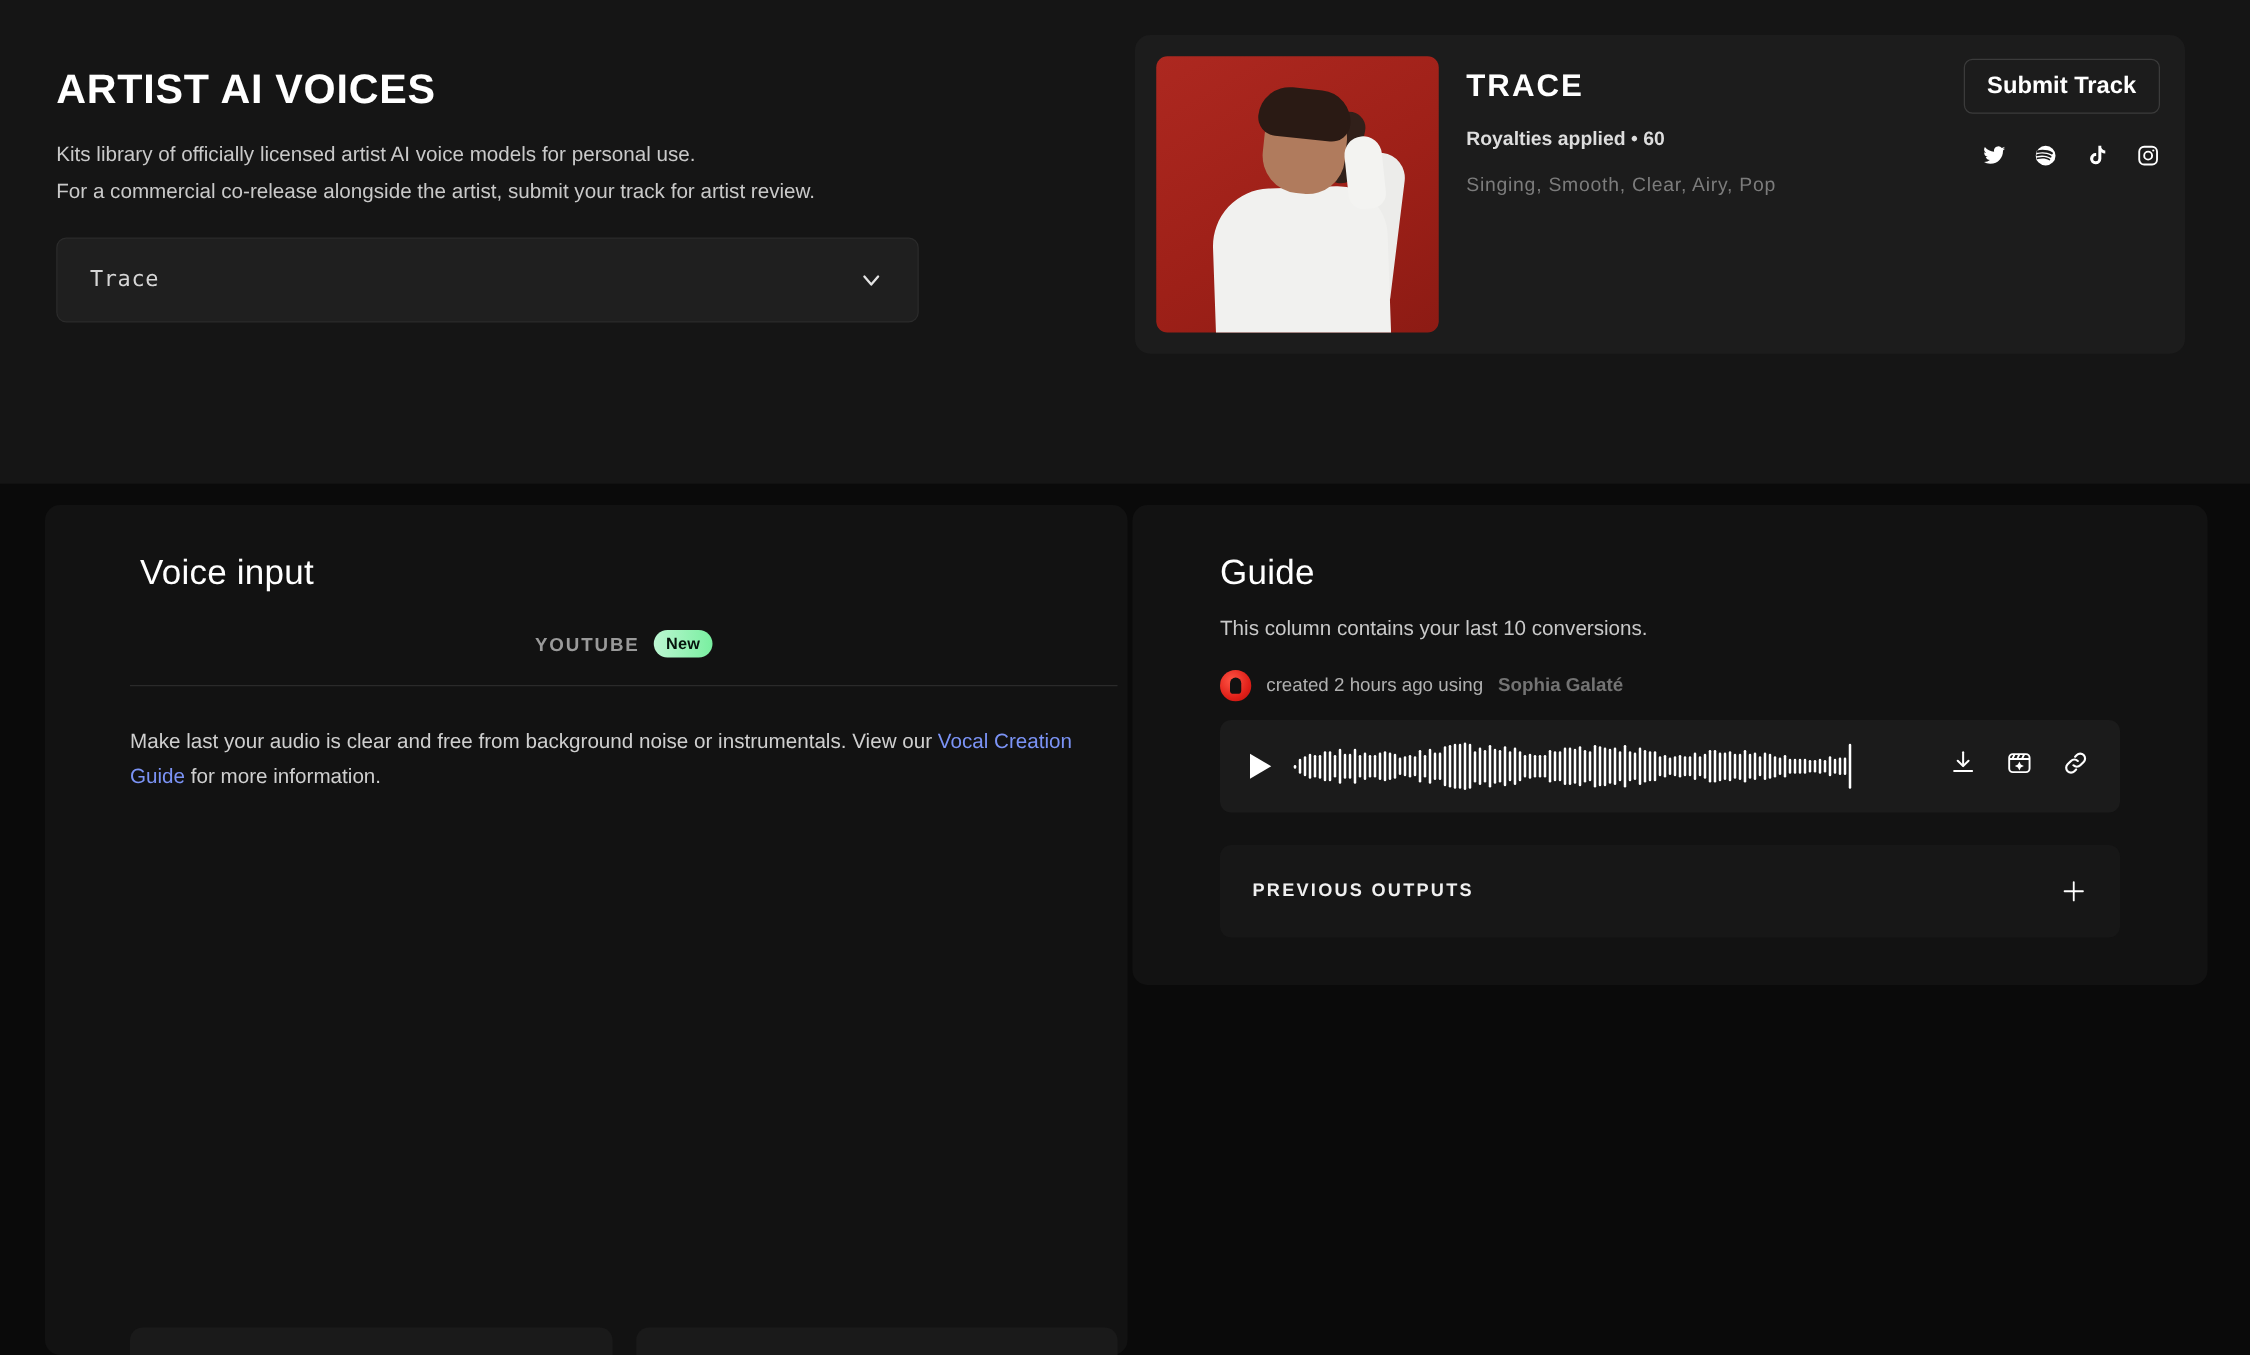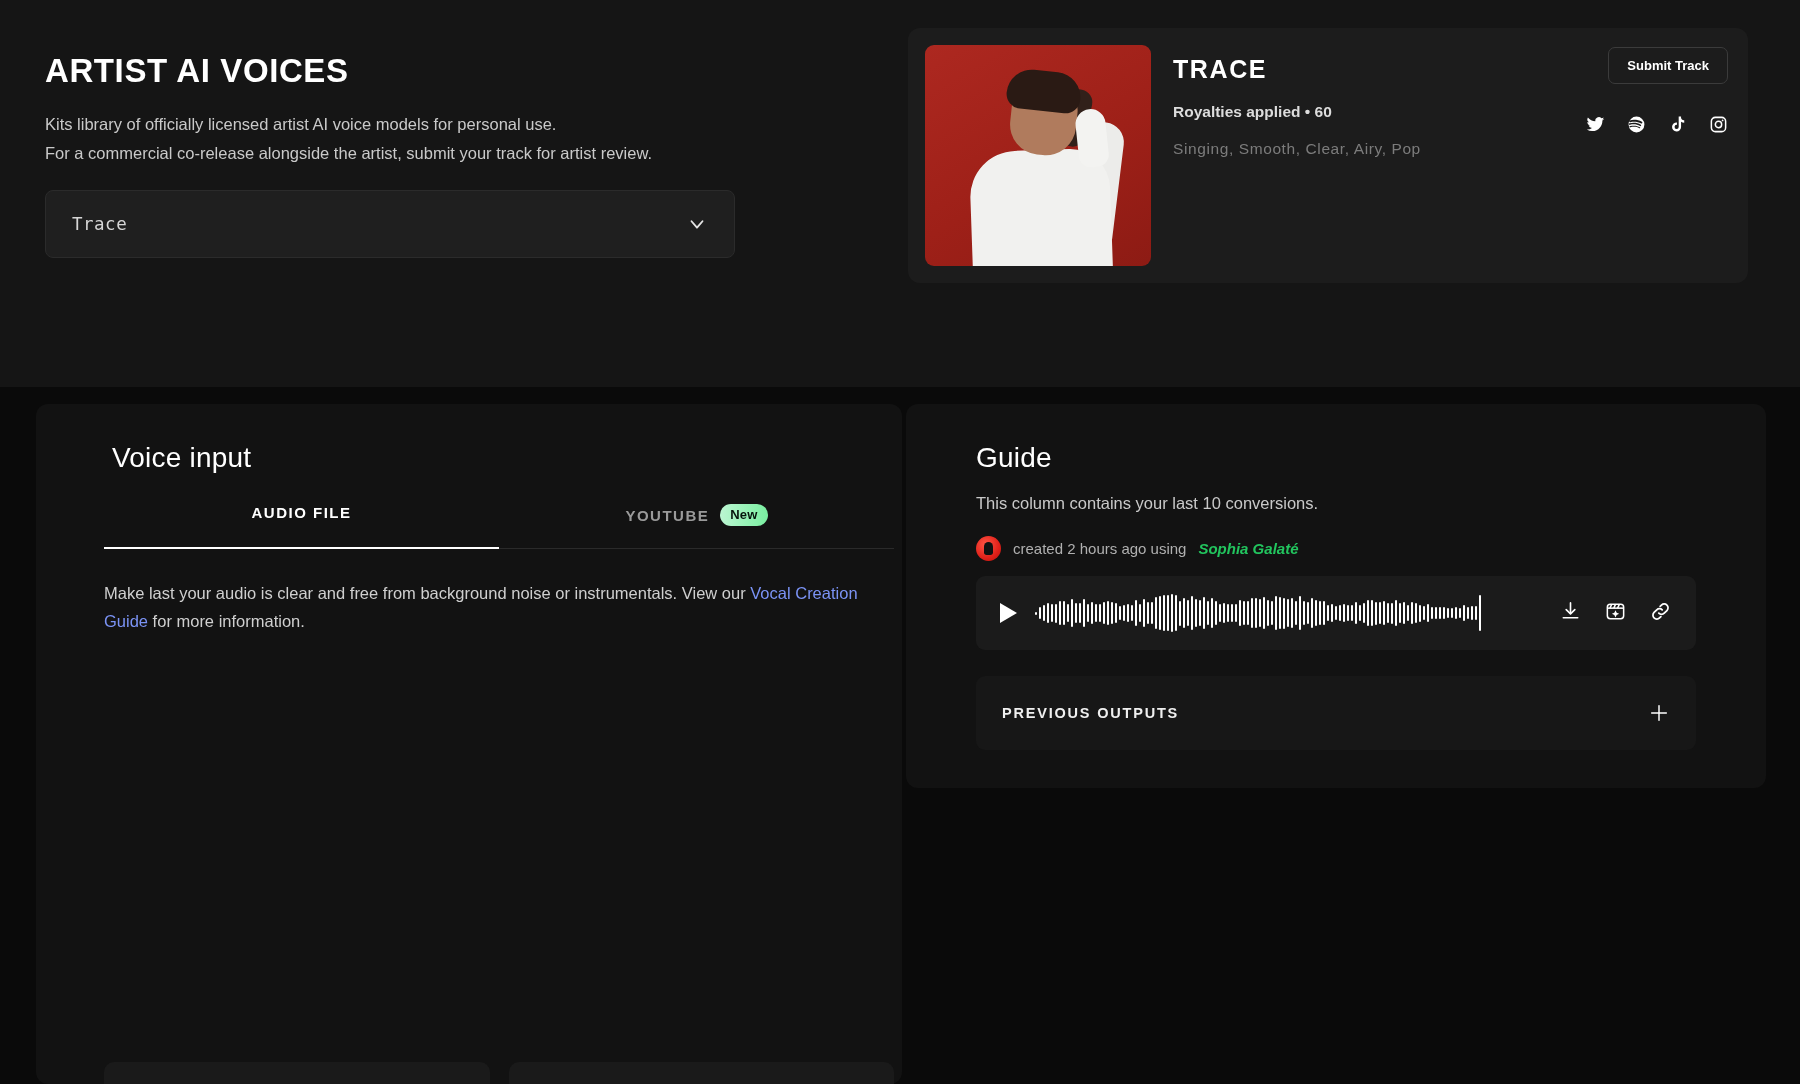--- a/index.html
+++ b/index.html
@@ -85,21 +85,21 @@
   .artist-name {
     font-size: 25px; font-weight: 800; color: #fff; letter-spacing: 1.6px;
   }
   .artist-royal { margin-top: 19px; font-size: 15.5px; color: #dddddd; font-weight: 700; }
   .artist-tags { margin-top: 19px; font-size: 15.5px; color: #7c7c7c; letter-spacing: 0.6px; }
 
   .submit-btn {
     position: absolute; right: 3px; top: 2px;
     border: 1px solid #3b3b3b; border-radius: 7px;
     background: transparent; color: #ffffff;
-    font-size: 13px; font-weight: 700; padding: 10px 18px; cursor: pointer;
+    font-size: 19px; font-weight: 700; padding: 10px 18px; cursor: pointer;
     font-family: "Liberation Sans", sans-serif;
   }
   .socials {
     position: absolute; right: 3px; top: 70px;
     display: flex; gap: 22px; align-items: center;
   }
   .soc { width: 19px; height: 19px; color: #ffffff; cursor: pointer; }
 
   
   .panel {
@@ -156,21 +156,21 @@
   }
   .kits-logo {
     width: 25px; height: 25px; border-radius: 50%;
     background: radial-gradient(circle at 38% 34%, #ff5545 0%, #e01f18 62%, #b3120d 100%);
     position: relative; flex: 0 0 auto;
   }
   .kits-logo::after {
     content: ""; position: absolute; left: 8px; top: 6px; width: 9px; height: 13px;
     background: #111; border-radius: 5px 5px 3px 3px;
   }
-  .out-meta b { color: #22c55e; font-style: italic; }
+  .out-meta b { color: #737373; }
 
   .player {
     position: absolute; left: 70px; top: 172px; width: 720px; height: 74px;
     background: #1b1b1b; border-radius: 9px;
     display: flex; align-items: center; padding: 0 24px; gap: 18px;
   }
   .play-tri {
     width: 0; height: 0; border-left: 17px solid #ffffff;
     border-top: 10px solid transparent; border-bottom: 10px solid transparent;
     cursor: pointer; flex: 0 0 auto;
@@ -255,23 +255,20 @@
         </div>
       </div>
     </div>
   </div>
 
   <div class="panel panel-left">
 
     <div class="panel-title vi-head">Voice input</div>
 
     <div class="tabs">
-      <div class="tab active">
-        <span>AUDIO FILE</span>
-      </div>
       <div class="tab inactive">
         <span>YOUTUBE</span><span class="badge-new">New</span>
       </div>
     </div>
 
     <div class="helper">
       <span>Make last your audio is clear and free from background noise or instrumentals. View our </span><a>Vocal Creation Guide</a><span> for more information.</span>
     </div>
 
     <div class="drop-row">

